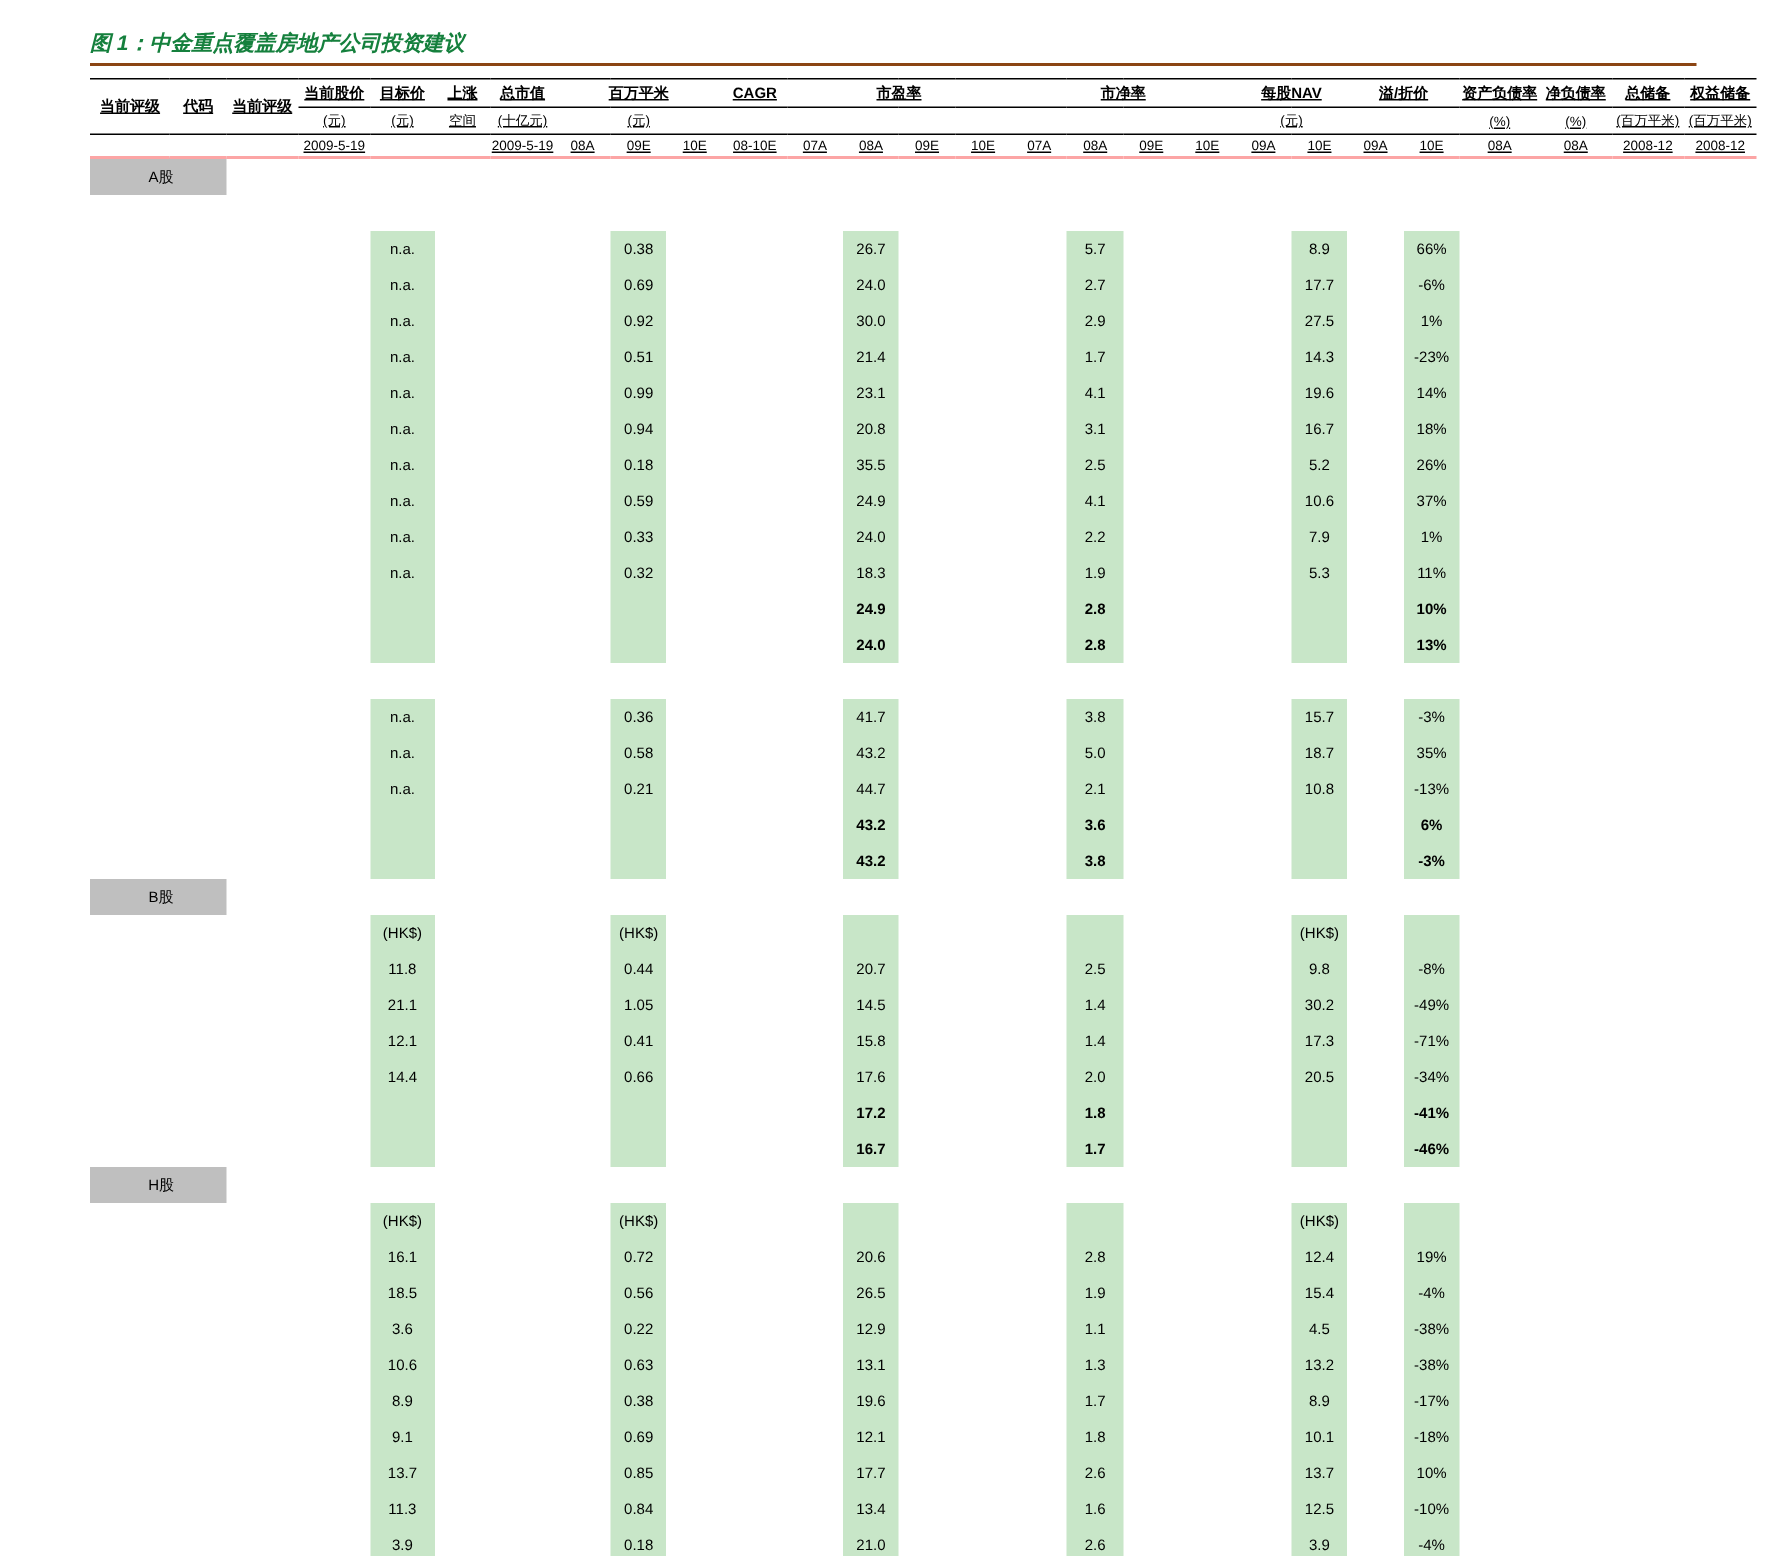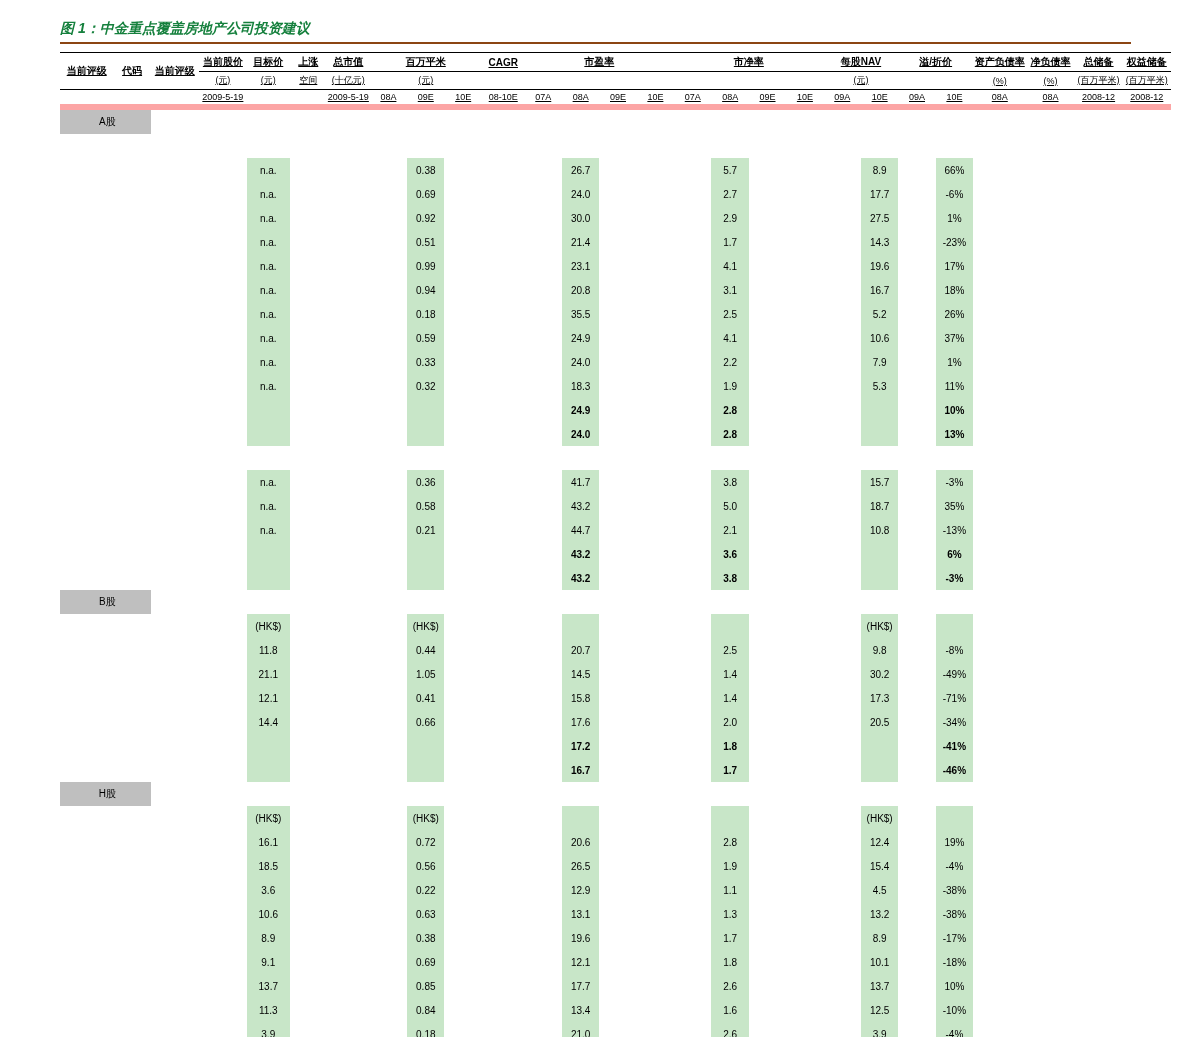--- a/index.html
+++ b/index.html
@@ -36,21 +36,21 @@
     border-top: 1px solid #000;
     text-decoration: underline;
   }
   .tbl .hdr2 th {
     font-weight: normal;
     font-size: 9px;
   }
   .tbl .hdr3 th {
     font-weight: normal;
     font-size: 9px;
-    border-bottom: 6px solid #fca5a5;
+    border-bottom: 2px solid #fca5a5;
   }
   .tbl td {
     text-align: center;
     padding: 3px 0;
     height: 18px;
     font-size: 10px;
   }
   .green {
     background: #C8E6C8;
   }
@@ -356,21 +356,21 @@
         <td class="green">23.1</td>
         <td></td>
         <td></td>
         <td></td>
         <td class="green">4.1</td>
         <td></td>
         <td></td>
         <td></td>
         <td class="green">19.6</td>
         <td></td>
-        <td class="green">17%</td>
+        <td class="green">14%</td>
         <td></td>
         <td></td>
         <td></td>
         <td></td>
       </tr>
       <tr>
         <td></td>
         <td></td>
         <td></td>
         <td></td>

